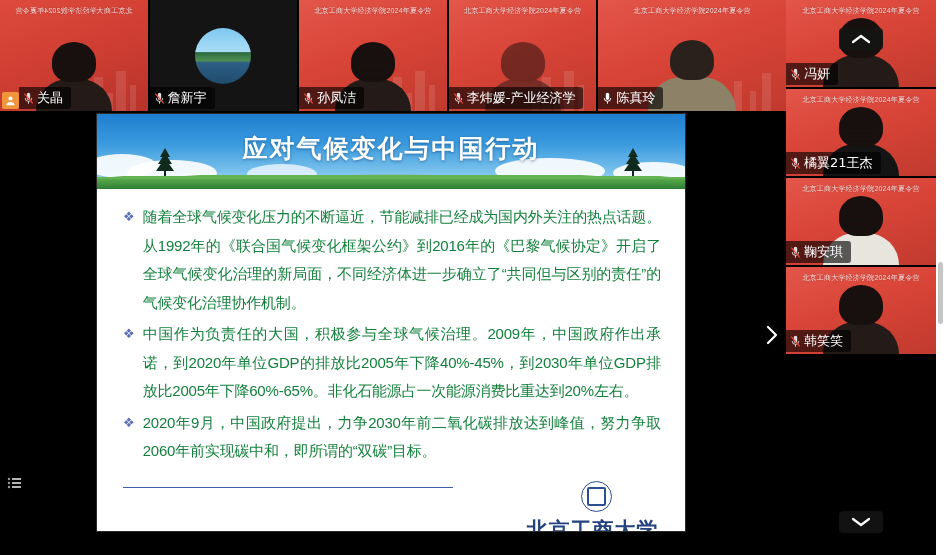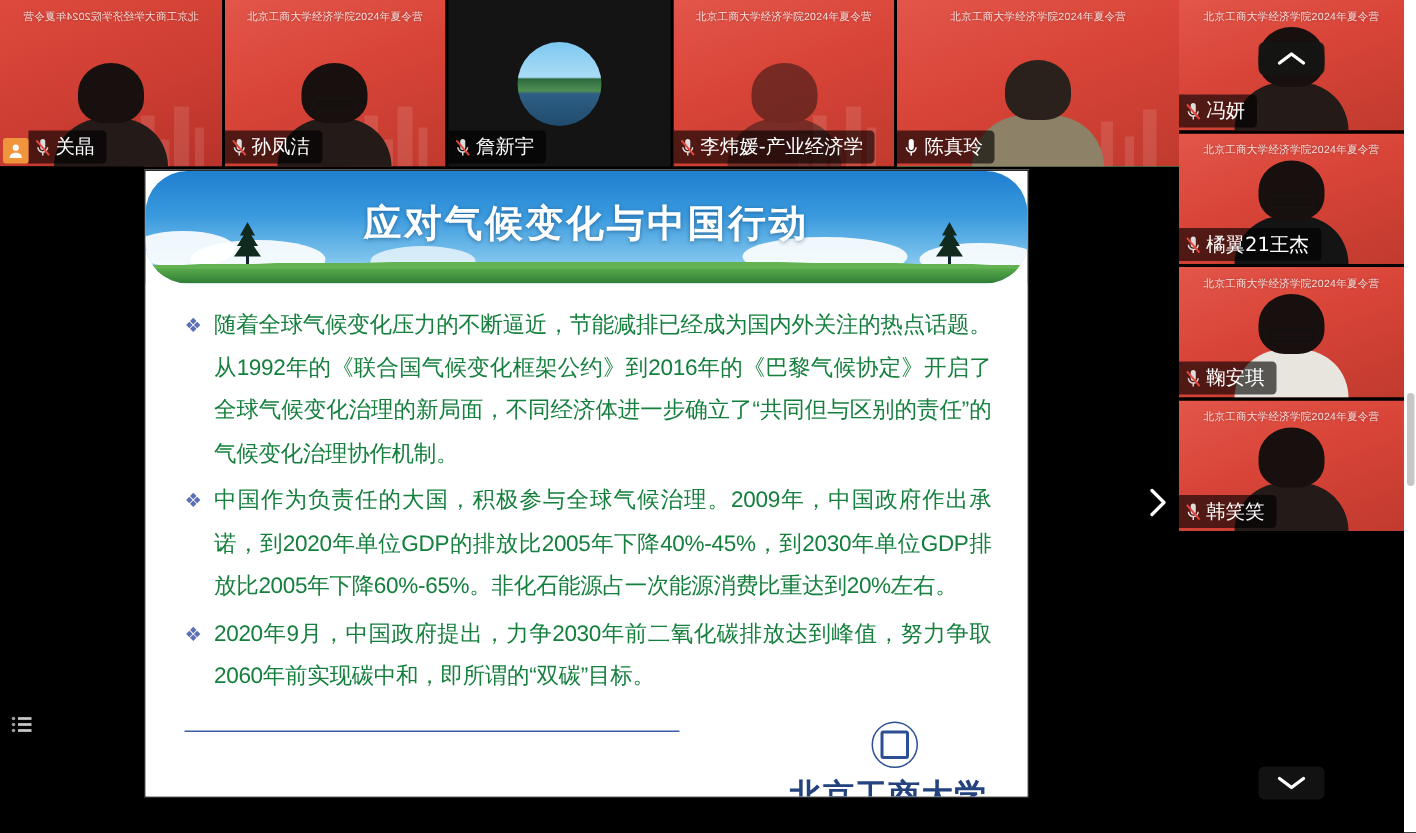--- a/index.html
+++ b/index.html
@@ -90,21 +90,20 @@
 
   
   .share {
     position: absolute; left: 96px; top: 113px; width: 590px; height: 419px;
     background: #fff; overflow: hidden; border: 1px solid #2a2a2a;
   }
   .slide-head {
     position: relative; height: 75px; width: 100%;
     background: linear-gradient(180deg,#1f7fd0 0%, #3a9ade 40%, #7cc3ec 78%, #bfe3f6 100%);
     overflow: hidden;
-    border-radius: 28px;
   }
   .cloud { position:absolute; background:#fff; border-radius:50%; opacity:.9; }
   .grassline { position:absolute; left:0; right:0; bottom:0; height:10px;
      background: linear-gradient(180deg,#57a94a,#2f7d36); }
   .grasscurve { position:absolute; bottom:6px; left:0; right:0; height:14px;
      background: radial-gradient(ellipse 120% 100% at 50% 100%, #63b352 0 60%, transparent 61%); }
   .tree { position:absolute; bottom:8px; width:0; height:0; }
   .tree .trunk { position:absolute; left:-1px; bottom:0; width:2px; height:16px; background:#123; }
   .tree .c { position:absolute; left:50%; transform:translateX(-50%);
      width:0;height:0;border-left:9px solid transparent;border-right:9px solid transparent;
@@ -185,20 +184,34 @@
             <path d="M8 1a2.6 2.6 0 0 1 2.6 2.6v6a2.6 2.6 0 0 1-5.2 0v-6A2.6 2.6 0 0 1 8 1z" fill="#ddd"></path>
             <path d="M3 9.4a5 5 0 0 0 10 0" stroke="#ddd" stroke-width="1.5" fill="none"></path>
             <path d="M8 14.4V18" stroke="#ddd" stroke-width="1.5"></path>
             <path d="M1.5 2.5l13 15" stroke="#e8453c" stroke-width="2"></path>
           </svg>
         <span class="nm">关晶</span>
       </div>
     </div>
 
     <div class="thumb">
+      <div class="thumb-bg dark"></div>
+      <div class="avatarcircle"></div>
+      <div class="namechip">
+        <svg class="micicon" viewBox="0 0 16 20">
+            <path d="M8 1a2.6 2.6 0 0 1 2.6 2.6v6a2.6 2.6 0 0 1-5.2 0v-6A2.6 2.6 0 0 1 8 1z" fill="#ddd"></path>
+            <path d="M3 9.4a5 5 0 0 0 10 0" stroke="#ddd" stroke-width="1.5" fill="none"></path>
+            <path d="M8 14.4V18" stroke="#ddd" stroke-width="1.5"></path>
+            <path d="M1.5 2.5l13 15" stroke="#e8453c" stroke-width="2"></path>
+          </svg>
+        <span class="nm">詹新宇</span>
+      </div>
+    </div>
+
+    <div class="thumb">
       <div class="thumb-bg"></div>
       <div class="banner">北京工商大学经济学院2024年夏令营</div>
       <div class="skyline">
         <i style="left:2px;width:7px;height:22px"></i>
           <i style="left:12px;width:9px;height:34px"></i>
         <i style="left:24px;width:7px;height:18px"></i>
           <i style="left:34px;width:10px;height:40px"></i>
         <i style="left:48px;width:6px;height:26px"></i>
       </div>
       <div class="person">
@@ -208,34 +221,20 @@
           <div class="body"></div>
       </div>
       <div class="namechip">
         <svg class="micicon" viewBox="0 0 16 20">
             <path d="M8 1a2.6 2.6 0 0 1 2.6 2.6v6a2.6 2.6 0 0 1-5.2 0v-6A2.6 2.6 0 0 1 8 1z" fill="#ddd"></path>
             <path d="M3 9.4a5 5 0 0 0 10 0" stroke="#ddd" stroke-width="1.5" fill="none"></path>
             <path d="M8 14.4V18" stroke="#ddd" stroke-width="1.5"></path>
             <path d="M1.5 2.5l13 15" stroke="#e8453c" stroke-width="2"></path>
           </svg>
         <span class="nm">孙凤洁</span>
-      </div>
-    </div>
-
-    <div class="thumb">
-      <div class="thumb-bg dark"></div>
-      <div class="avatarcircle"></div>
-      <div class="namechip">
-        <svg class="micicon" viewBox="0 0 16 20">
-            <path d="M8 1a2.6 2.6 0 0 1 2.6 2.6v6a2.6 2.6 0 0 1-5.2 0v-6A2.6 2.6 0 0 1 8 1z" fill="#ddd"></path>
-            <path d="M3 9.4a5 5 0 0 0 10 0" stroke="#ddd" stroke-width="1.5" fill="none"></path>
-            <path d="M8 14.4V18" stroke="#ddd" stroke-width="1.5"></path>
-            <path d="M1.5 2.5l13 15" stroke="#e8453c" stroke-width="2"></path>
-          </svg>
-        <span class="nm">詹新宇</span>
       </div>
     </div>
 
     <div class="thumb">
       <div class="thumb-bg"></div>
       <div class="banner">北京工商大学经济学院2024年夏令营</div>
       <div class="skyline">
         <i style="left:2px;width:7px;height:22px"></i>
           <i style="left:12px;width:9px;height:34px"></i>
         <i style="left:24px;width:7px;height:18px"></i>

